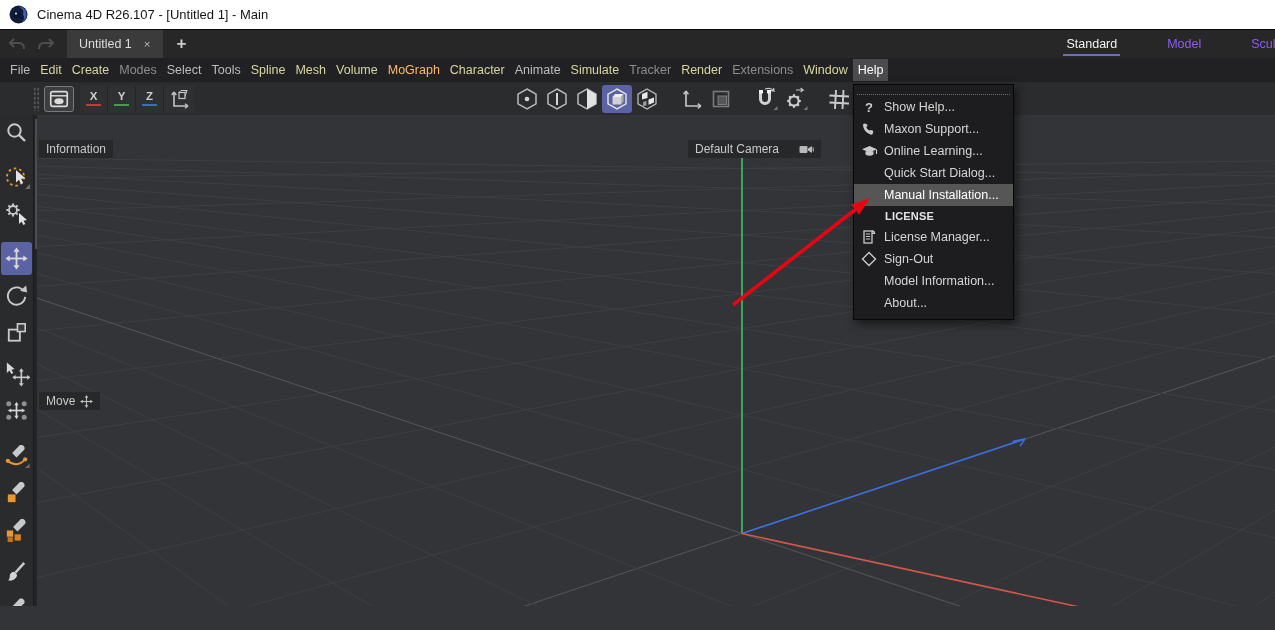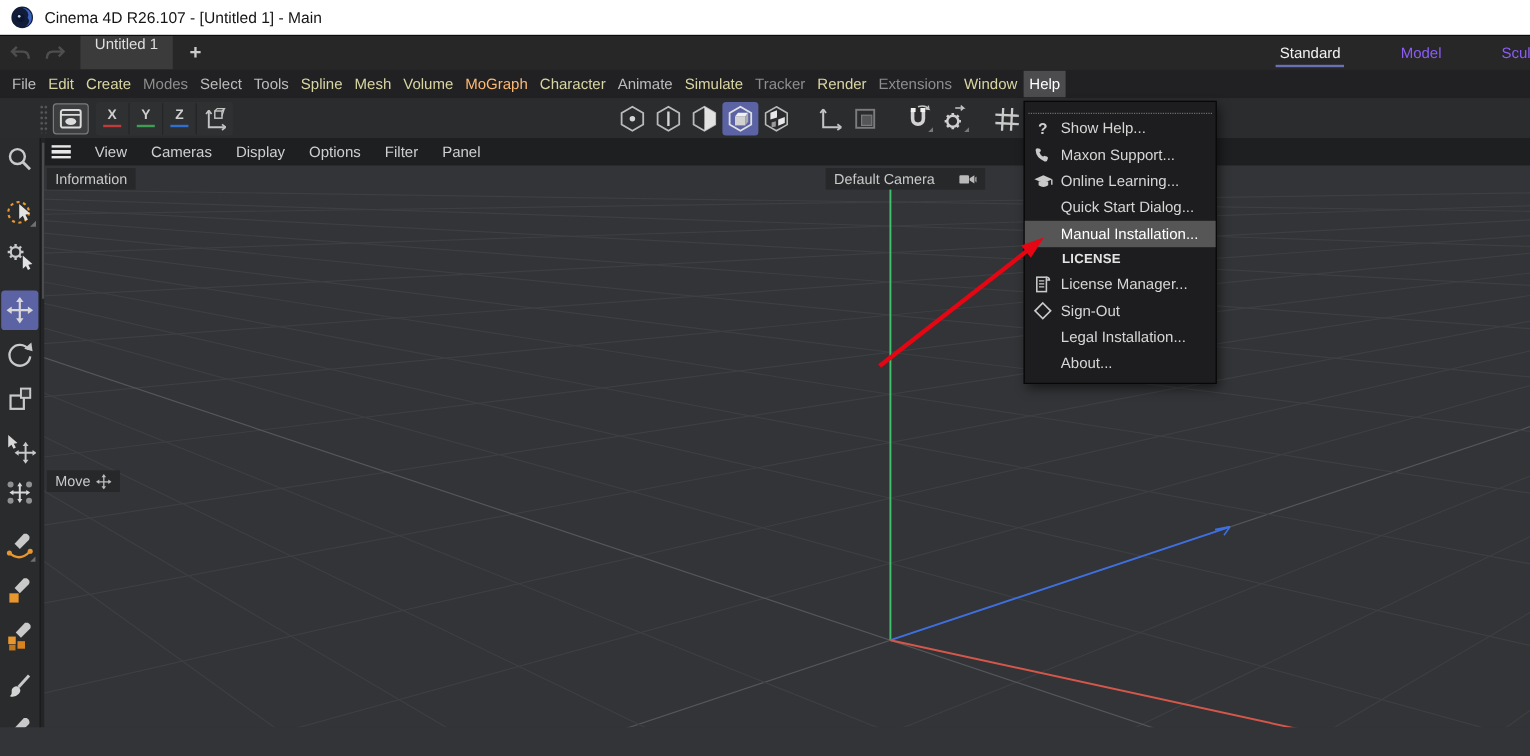--- a/index.html
+++ b/index.html
@@ -10,21 +10,21 @@
   
   .titlebar { position:absolute; left:0; top:0; right:0; height:30px; background:#ffffff;
               display:flex; align-items:center; gap:9px; padding-left:9px; border-bottom:1px solid #0a0a0a; }
   .titlebar .title { font-size:13px; color:#151515; }
 
   
   .tabbar { position:absolute; left:0; top:30px; right:0; height:28px; background:#272728;
             display:flex; align-items:center; overflow:hidden; }
   .histbtn { width:24px; height:22px; display:flex; align-items:center; justify-content:center; margin-left:5px; }
   .doc-tab { margin-left:9px; height:28px; background:#3b3b3c; color:#dedede; font-size:12.5px;
-             display:flex; align-items:center; gap:12px; padding:0 12px;flex-direction:column; }
+             display:flex; align-items:center; gap:12px; padding:0 12px; }
   .doc-tab .close { color:#b8b8b8; font-size:11.5px; }
   .add-tab { color:#cccccc; font-size:17px; margin-left:14px; font-weight:bold; }
   .layout-tabs { margin-left:auto; display:flex; align-items:center; gap:44px; margin-right:-14px; height:100%; }
   .layout-tab { color:#8b5cf6; font-size:12.5px; padding:5px 3px 3px 3px; border-bottom:2px solid transparent; }
   .layout-tab.active { color:#f2f2f2; border-bottom:2px solid #6a71b3; }
 
   
   .menubar { position:absolute; left:0; top:58px; right:0; height:24px; background:#212123;
              display:flex; align-items:center; padding-left:5px; font-size:12.5px; }
   .menu-item { padding:4px 5px; white-space:nowrap; }
@@ -275,33 +275,20 @@
             <line x1="16" y1="3.5" x2="15.5" y2="12"></line>
           <line x1="3" y1="8.5" x2="21.5" y2="9.5"></line>
             <line x1="3" y1="15" x2="12" y2="15.5"></line>
         </g>
         <path d="M15.5 15.5 v-2 a3 3 0 0 1 6 0 v2" stroke="#caccd4" stroke-width="1.6" fill="none"></path>
         <rect x="13.8" y="15.5" width="9.4" height="7.5" rx="1" fill="#caccd4"></rect>
       </svg>
     </span>
   </div>
 
-  <div class="vpmenu">
-    <span class="hamburger">
-        <i></i>
-        <i></i>
-        <i></i>
-      </span>
-    <span class="vp-menu-item">View</span>
-    <span class="vp-menu-item">Cameras</span>
-    <span class="vp-menu-item">Display</span>
-    <span class="vp-menu-item">Options</span>
-    <span class="vp-menu-item">Filter</span>
-    <span class="vp-menu-item">Panel</span>
-  </div>
 
   <div class="palette">
     <span class="pal-btn mt2">
       <svg width="27" height="27" viewBox="0 0 27 27">
         <circle cx="11.5" cy="10.5" r="6.2" stroke="#c9c9c9" stroke-width="2" fill="none"></circle>
         <line x1="16" y1="15" x2="22" y2="21" stroke="#c9c9c9" stroke-width="2.4"></line>
       </svg>
     </span>
     <span class="pal-btn mt10">
       <svg width="27" height="27" viewBox="0 0 27 27">
@@ -554,21 +541,21 @@
     <div class="hm-row">
       <span class="hm-ic">
         <svg width="16" height="16" viewBox="0 0 16 16">
           <polygon points="8,1.5 14.5,8 8,14.5 1.5,8" stroke="#c9c9c9" stroke-width="1.4" fill="none"></polygon>
         </svg>
       </span>
       <span>Sign-Out</span>
     </div>
     <div class="hm-row">
       <span class="hm-ic"></span>
-      <span>Legal Installation...</span>
+      <span>Model Information...</span>
     </div>
     <div class="hm-row">
       <span class="hm-ic"></span>
       <span>About...</span>
     </div>
   </div>
 
   <svg id="arrow-svg" width="1275" height="630">
       <line x1="733" y1="305" x2="856.6021031421182" y2="208.4640508306085" stroke="#e60613" stroke-width="3.6"></line>
       <polygon points="870,198 859.0268405940706,214.81784090339963 851.0249193706641,204.57239036501934" fill="#e60613"></polygon>

